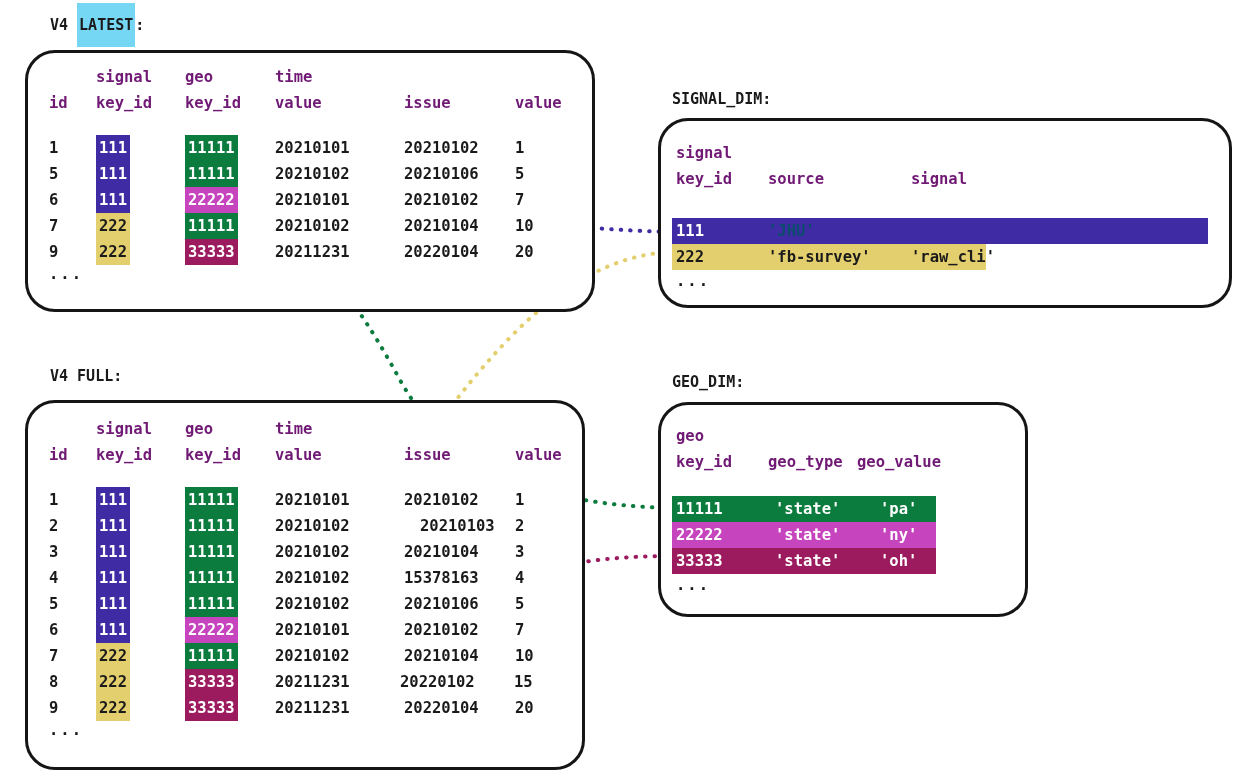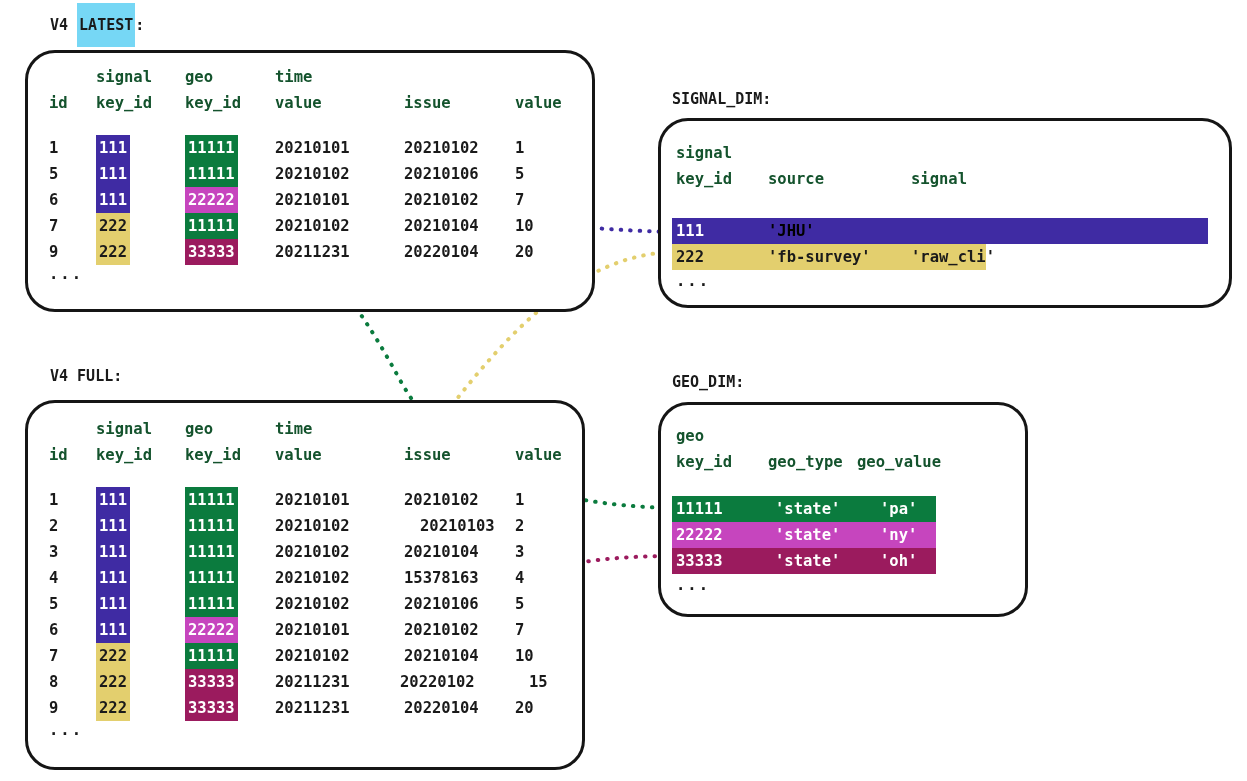--- a/index.html
+++ b/index.html
@@ -59,21 +59,21 @@
   .mono {
     position: absolute;
     z-index: 4;
     font-family: "DejaVu Sans Mono", "Liberation Mono", monospace;
     font-size: 15.5px;
     font-weight: bold;
     color: #1a1a1a;
     white-space: pre;
     line-height: 26px;
   }
-  .hdr { color: #14532d; }
+  .hdr { color: #701a75; }
 
   
   .chip {
     position: absolute;
     z-index: 3;
     white-space: pre;
     font-family: "DejaVu Sans Mono", "Liberation Mono", monospace;
     font-size: 15.5px;
     font-weight: bold;
     line-height: 26px;
@@ -221,21 +221,21 @@
   <div class="chip c-green" style="left:185px; top:643px; padding:0 3px;">11111</div>
   <div class="mono" style="left:275px; top:643px;">20210102</div>
   <div class="mono" style="left:404px; top:643px;">20210104</div>
   <div class="mono" style="left:515px; top:643px;">10</div>
 
   <div class="mono" style="left:49px; top:669px;">8</div>
   <div class="chip c-sand" style="left:96px; top:669px; padding:0 3px;">222</div>
   <div class="chip c-maroon" style="left:185px; top:669px; padding:0 3px;">33333</div>
   <div class="mono" style="left:275px; top:669px;">20211231</div>
   <div class="mono" style="left:400px; top:669px;">20220102</div>
-  <div class="mono" style="left:529px; top:669px;">15</div>
+  <div class="mono" style="left:514px; top:669px;">15</div>
 
   <div class="mono" style="left:49px; top:695px;">9</div>
   <div class="chip c-sand" style="left:96px; top:695px; padding:0 3px;">222</div>
   <div class="chip c-maroon" style="left:185px; top:695px; padding:0 3px;">33333</div>
   <div class="mono" style="left:275px; top:695px;">20211231</div>
   <div class="mono" style="left:404px; top:695px;">20220104</div>
   <div class="mono" style="left:515px; top:695px;">20</div>
 
   <div class="ellipsis" style="left:49px; top:721px;">...</div>
 
@@ -243,21 +243,21 @@
 
   <div class="box" style="left:658px; top:118px; width:574px; height:190px;"></div>
 
   <div class="mono hdr" style="left:676px; top:140px;">signal</div>
   <div class="mono hdr" style="left:676px; top:166px;">key_id</div>
   <div class="mono hdr" style="left:768px; top:166px;">source</div>
   <div class="mono hdr" style="left:911px; top:166px;">signal</div>
 
   <div class="chip c-purple" style="left:672px; top:218px; width:536px; height:26px;"></div>
   <div class="mono" style="left:676px; top:218px; color:#ffffff; z-index:5;">111</div>
-  <div class="mono" style="left:768px; top:218px; color:#000000; z-index:5;">'JHU'</div>
+  <div class="mono" style="left:768px; top:218px; color:#0c4a6e; z-index:5;">'JHU'</div>
 
   <div class="chip c-sand" style="left:672px; top:244px; width:314px; height:26px;"></div>
   <div class="mono" style="left:676px; top:244px; z-index:5;">222</div>
   <div class="mono" style="left:768px; top:244px; z-index:5;">'fb-survey'</div>
   <div class="mono" style="left:911px; top:244px; z-index:5;">'raw_cli'</div>
 
   <div class="ellipsis" style="left:676px; top:272px;">...</div>
 
   <div class="caption" style="left:672px; top:373px;">GEO_DIM:</div>
 

